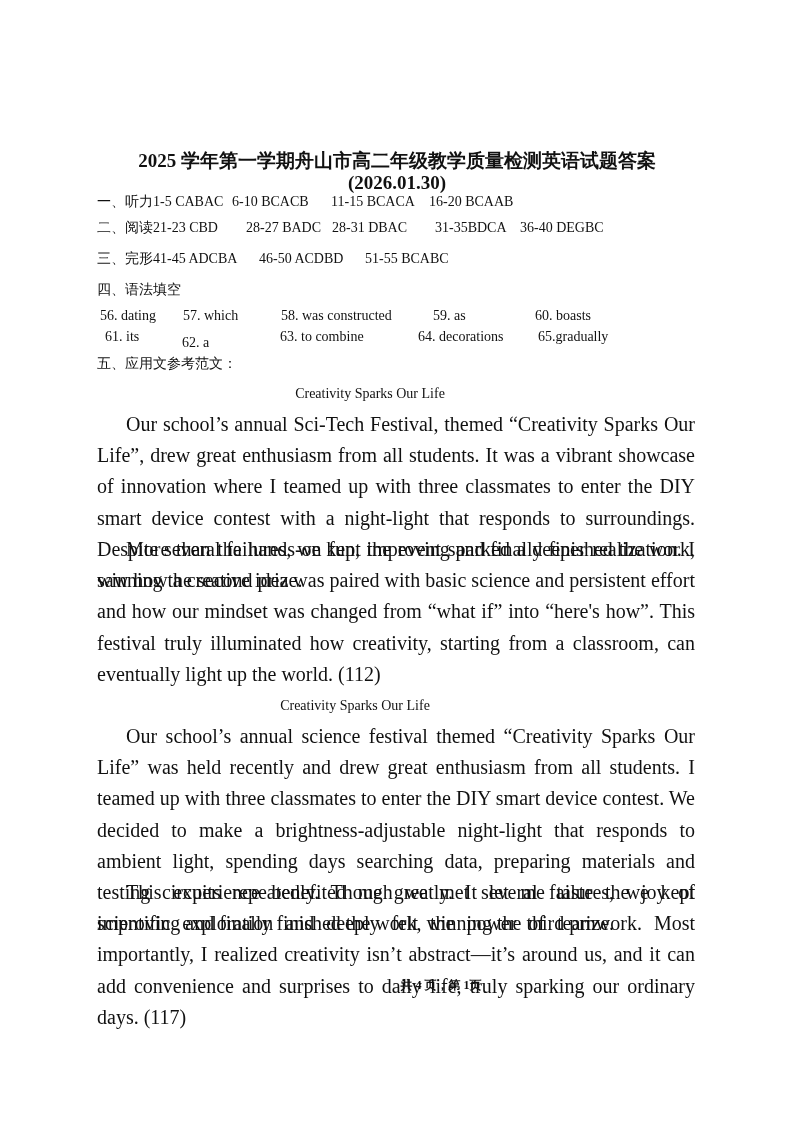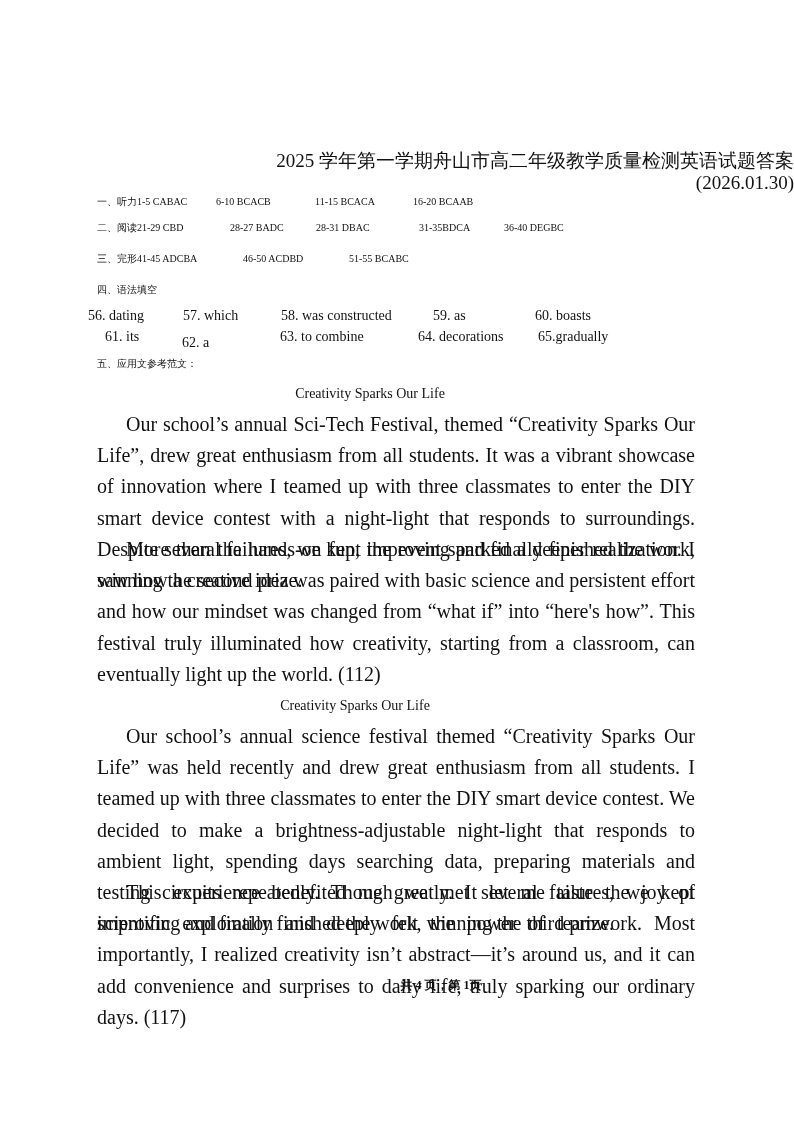--- a/index.html
+++ b/index.html
@@ -1,46 +1,46 @@
 <!DOCTYPE html>
 <html><head>
 <meta charset="utf-8">
 <style>
   html, body { margin: 0; padding: 0; background: #ffffff; }
   body { width: 794px; height: 1123px; position: relative; overflow: hidden;
          font-family: "Liberation Serif", "DejaVu Serif", serif; color: #111; }
-  .title { position: absolute; left: 0; width: 794px; top: 150px; text-align: right;
-           font-weight: normal; font-size: 19px; line-height: 22px; }
-  .line { position: absolute; left: 97px; font-size: 10px; line-height: 18px; white-space: pre; }
+  .title { position: absolute; left: 0; width: 794px; top: 150px; text-align: center;
+           font-weight: bold; font-size: 19px; line-height: 22px; }
+  .line { position: absolute; left: 97px; font-size: 14px; line-height: 18px; white-space: pre; }
   .ans { display: inline-block; }
   .gram { position: absolute; font-size: 14px; line-height: 18px; white-space: nowrap; }
   .essay-title { position: absolute; left: 0; width: 794px; text-align: center; font-size: 14px; line-height: 18px; }
   .para { position: absolute; left: 97px; width: 598px; font-size: 20px; line-height: 31.2px;
           text-align: justify; text-indent: 29px; }
   .footer { position: absolute; left: 0; width: 794px; top: 977px; text-align: center;
             font-size: 12px; font-weight: bold; padding-left: 44px; }
 </style>
 </head>
 <body>
 
 <div>
   <div class="title">2025 学年第一学期舟山市高二年级教学质量检测英语试题答案</div>
   <div class="title" style="top:172px;">(2026.01.30)</div>
 </div>
 
 <div class="line" style="top:193px;"><span>一、听力</span><span class="ans" style="width:79px">1-5 CABAC</span><span class="ans" style="width:99px">6-10 BCACB</span><span class="ans" style="width:98px">11-15 BCACA</span><span class="ans">16-20 BCAAB</span></div>
 
-<div class="line" style="top:219px;"><span>二、阅读</span><span class="ans" style="width:93px">21-29 CBD</span><span class="ans" style="width:86px">28-27 BADC</span><span class="ans" style="width:103px">28-31 DBAC</span><span class="ans" style="width:85px">31-35BDCA</span><span class="ans">36-40 DEGBC</span></div>
+<div class="line" style="top:219px;"><span>二、阅读</span><span class="ans" style="width:93px">21-23 CBD</span><span class="ans" style="width:86px">28-27 BADC</span><span class="ans" style="width:103px">28-31 DBAC</span><span class="ans" style="width:85px">31-35BDCA</span><span class="ans">36-40 DEGBC</span></div>
 
 <div class="line" style="top:250px;"><span>三、完形</span><span class="ans" style="width:106px">41-45 ADCBA</span><span class="ans" style="width:106px">46-50 ACDBD</span><span class="ans">51-55 BCABC</span></div>
 
 <div class="line" style="top:281px;">四、语法填空</div>
 
 <div>
-  <span class="gram" style="left:88px; top:307px;">56. dating</span>
+  <span class="gram" style="left:100px; top:307px;">56. dating</span>
   <span class="gram" style="left:183px; top:307px;">57. which</span>
   <span class="gram" style="left:281px; top:307px;">58. was constructed</span>
   <span class="gram" style="left:433px; top:307px;">59. as</span>
   <span class="gram" style="left:535px; top:307px;">60. boasts</span>
   <span class="gram" style="left:105px; top:328px;">61. its</span>
   <span class="gram" style="left:182px; top:328px;margin-top:6px;">62. a</span>
   <span class="gram" style="left:280px; top:328px;">63. to combine</span>
   <span class="gram" style="left:418px; top:328px;">64. decorations</span>
   <span class="gram" style="left:538px; top:328px;">65.gradually</span>
 </div>

